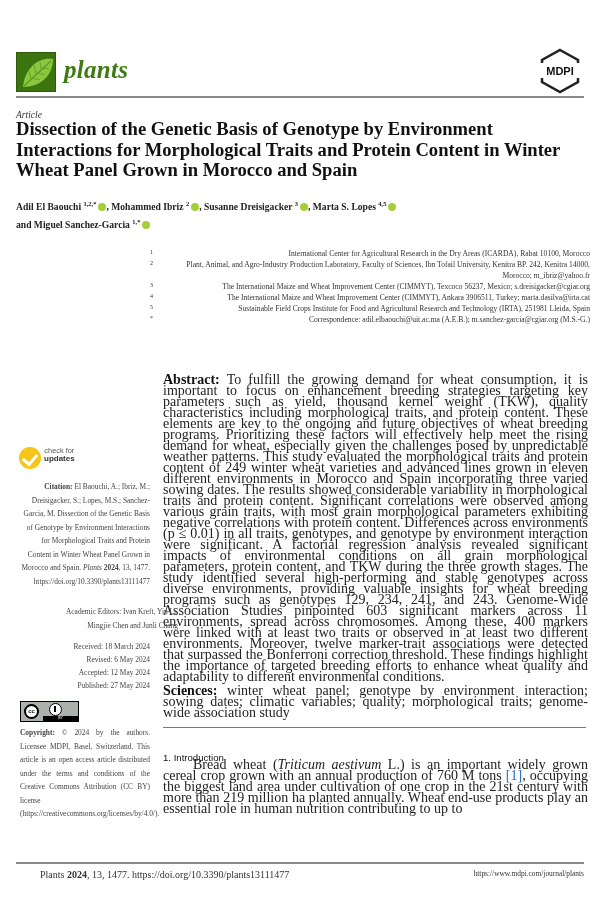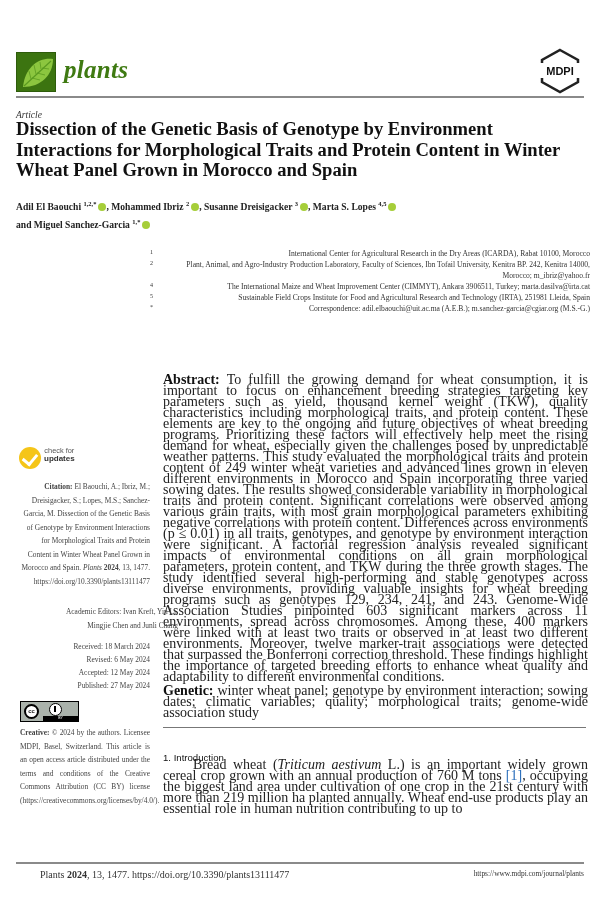--- a/index.html
+++ b/index.html
@@ -81,32 +81,33 @@
   <span><span>Adil El Baouchi</span> <sup>1,2,*</sup><span class="orcid"></span></span><span>, </span>
   <span><span>Mohammed Ibriz</span> <sup>2</sup><span class="orcid"></span></span><span>, </span>
   <span><span>Susanne Dreisigacker</span> <sup>3</sup><span class="orcid"></span></span><span>, </span>
   <span><span>Marta S. Lopes</span> <sup>4,5</sup><span class="orcid"></span></span><br>
   <span><span>and Miguel Sanchez-Garcia</span> <sup>1,*</sup><span class="orcid"></span></span>
 </div>
 
 <div class="affils">
   <div class="affil"><span class="num">1</span><span>International Center for Agricultural Research in the Dry Areas (ICARDA), Rabat 10100, Morocco</span></div>
   <div class="affil"><span class="num">2</span><span>Plant, Animal, and Agro-Industry Production Laboratory, Faculty of Sciences, Ibn Tofail University, Kenitra BP. 242, Kenitra 14000, Morocco; m_ibriz@yahoo.fr</span></div>
+  <div class="affil"><span class="num">3</span><span>The International Maize and Wheat Improvement Center (CIMMYT), Texcoco 56237, Mexico; s.dreisigacker@cgiar.org</span></div>
   <div class="affil"><span class="num">4</span><span>The International Maize and Wheat Improvement Center (CIMMYT), Ankara 3906511, Turkey; marta.dasilva@irta.cat</span></div>
   <div class="affil"><span class="num">5</span><span>Sustainable Field Crops Institute for Food and Agricultural Research and Technology (IRTA), 251981 Lleida, Spain</span></div>
   <div class="affil"><span class="num">*</span><span>Correspondence: adil.elbaouchi@uit.ac.ma (A.E.B.); m.sanchez-garcia@cgiar.org (M.S.-G.)</span></div>
 </div>
 
 <div class="main abstract">
   <b>Abstract:</b>
   <span>To fulfill the growing demand for wheat consumption, it is important to focus on enhancement breeding strategies targeting key parameters such as yield, thousand kernel weight (TKW), quality characteristics including morphological traits, and protein content. These elements are key to the ongoing and future objectives of wheat breeding programs. Prioritizing these factors will effectively help meet the rising demand for wheat, especially given the challenges posed by unpredictable weather patterns. This study evaluated the morphological traits and protein content of 249 winter wheat varieties and advanced lines grown in eleven different environments in Morocco and Spain incorporating three varied sowing dates. The results showed considerable variability in morphological traits and protein content. Significant correlations were observed among various grain traits, with most grain morphological parameters exhibiting negative correlations with protein content. Differences across environments (p ≤ 0.01) in all traits, genotypes, and genotype by environment interaction were significant. A factorial regression analysis revealed significant impacts of environmental conditions on all grain morphological parameters, protein content, and TKW during the three growth stages. The study identified several high-performing and stable genotypes across diverse environments, providing valuable insights for wheat breeding programs such as genotypes 129, 234, 241, and 243. Genome-Wide Association Studies pinpointed 603 significant markers across 11 environments, spread across chromosomes. Among these, 400 markers were linked with at least two traits or observed in at least two different environments. Moreover, twelve marker-trait associations were detected that surpassed the Bonferroni correction threshold. These findings highlight the importance of targeted breeding efforts to enhance wheat quality and adaptability to different environmental conditions.</span>
 </div>
 
 <div class="main keywords">
-  <b>Genetic:</b>
+  <b>Sciences:</b>
   <span>winter wheat panel; genotype by environment interaction; sowing dates; climatic variables; quality; morphological traits; genome-wide association study</span>
 </div>
 
 <div class="main-rule"></div>
 <div class="section-head">1. Introduction</div>
 
 <div class="main intro">
   <p><span>Bread wheat (</span><i>Triticum aestivum</i><span> L.) is an important widely grown cereal crop grown with an annual production of 760 M tons </span><span class="cite-link">[1]</span><span>, occupying the biggest land area under cultivation of one crop in the 21st century with more than 219 million ha planted annually. Wheat end-use products play an essential role in human nutrition contributing to up to</span></p>
 </div>
 
@@ -128,20 +129,20 @@
   <div>Published: 27 May 2024</div>
 </div>
 
 <div class="cc-badge">
   <div class="cc">cc</div>
   <div class="by"></div>
   <div class="by-strip">BY</div>
 </div>
 
 <div class="side copyright">
-  <b>Creative:</b> <span>© 2024 by the authors. Licensee MDPI, Basel, Switzerland. This article is an open access article distributed under the terms and conditions of the Creative Commons Attribution (CC BY) license (https://creativecommons.org/licenses/by/4.0/).</span>
+  <b>Copyright:</b> <span>© 2024 by the authors. Licensee MDPI, Basel, Switzerland. This article is an open access article distributed under the terms and conditions of the Creative Commons Attribution (CC BY) license (https://creativecommons.org/licenses/by/4.0/).</span>
 </div>
 
 <div class="footer-rule"></div>
 <div class="footer-left">
   <span>Plants</span> <b>2024</b><span>, 13, 1477. https://doi.org/10.3390/plants13111477</span>
 </div>
 <div class="footer-right">https://www.mdpi.com/journal/plants</div>
 
 </body></html>

